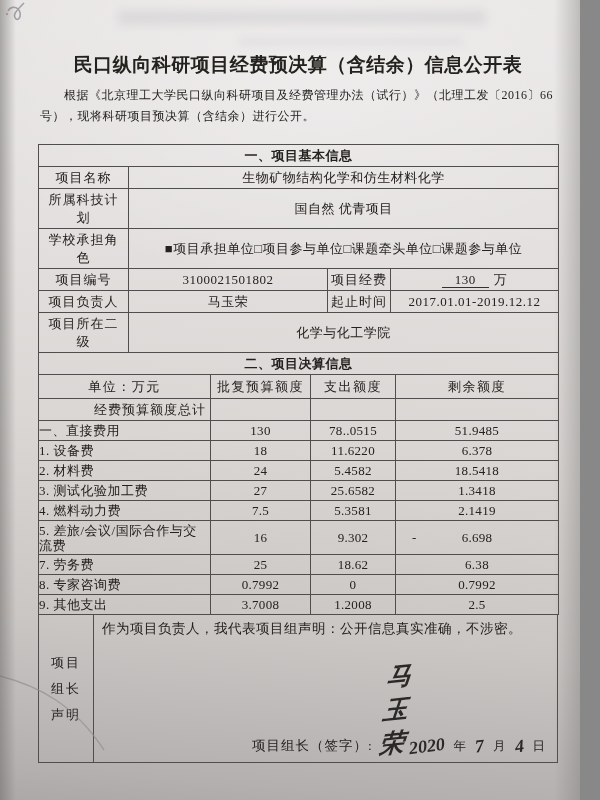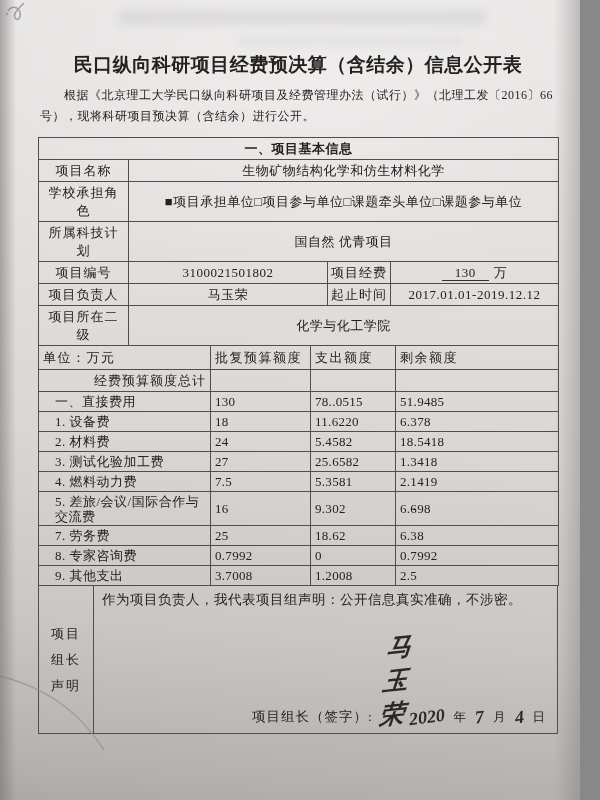--- a/index.html
+++ b/index.html
@@ -17,31 +17,31 @@
   .scan::after{content:"";position:absolute;right:0;top:0;bottom:0;width:26px;z-index:40;pointer-events:none;
     background:linear-gradient(270deg,rgba(118,116,114,.38),rgba(118,116,114,0));}
   .ghost{position:absolute;background:rgba(148,146,154,.16);filter:blur(4px);border-radius:4px;}
   .ghost1{left:118px;top:10px;width:368px;height:15px;}
   .ghost2{left:238px;top:37px;width:225px;height:9px;opacity:.7;}
   .content{position:absolute;left:38px;top:0;width:520px;z-index:10;}
   .title{margin:52px 0 0;font-size:19px;font-weight:bold;text-align:center;letter-spacing:.5px;line-height:25px;}
   .intro{margin:8px 2px 0;font-size:12px;line-height:21px;text-indent:2em;letter-spacing:.5px;}
   table{border-collapse:collapse;width:520px;table-layout:fixed;}
   td{border:1px solid #504e4c;overflow:hidden;}
-  .tbl-basic{margin-top:10px;}
+  .tbl-basic{margin-top:17px;}
   .sec-row td{font-family:"Liberation Sans","DejaVu Sans",sans-serif;font-weight:bold;font-size:13px;
     text-align:left;padding:2px 5px;height:16px;}
   .tbl-basic td{height:16px;font-size:13px;text-align:center;padding:1.5px 3px;letter-spacing:.5px;}
   .tbl-basic td.lbl{letter-spacing:1px;}
   .u{border-bottom:1px solid #33312f;padding:0 13px;}
   .unit-gap{margin-left:5px;}
   .tbl-budget{margin-top:-1px;}
-  .tbl-budget td{height:15px;font-size:13px;padding:1.5px 4px;letter-spacing:.3px;}
+  .tbl-budget td{height:15px;font-size:13px;text-align:center;padding:1.5px 4px;letter-spacing:.3px;}
   .tbl-budget tr.hdr td{height:20px;letter-spacing:1.5px;}
-  .tbl-budget td.lbl{text-align:left;padding-left:16px;letter-spacing:.5px;line-height:15px;}
+  .tbl-budget td.lbl{text-align:left;padding-left:0;letter-spacing:.5px;line-height:15px;}
   .tbl-budget td.ctr{text-align:right;letter-spacing:1px;}
   td.rel{position:relative;}
   .dash-left{position:absolute;left:16px;top:50%;transform:translateY(-50%);}
   .tbl-decl{margin-top:-1px;}
   .tbl-decl td{font-size:13px;}
   .decl-lbl{width:55px;text-align:center;letter-spacing:2px;line-height:26px;vertical-align:middle;}
   .decl-body{vertical-align:top;padding:5px 8px 7px;height:88px;}
   .statement{font-size:13.5px;letter-spacing:.5px;}
   .sign-row{display:flex;align-items:flex-end;margin-top:22px;}
   .sign-label{margin-left:150px;font-size:13.5px;letter-spacing:1px;white-space:nowrap;}
@@ -80,42 +80,45 @@
         </colgroup>
       <tbody>
           <tr class="sec-row">
         <td colspan="4">一、项目基本信息</td>
       </tr>
       <tr>
         <td class="lbl">项目名称</td>
         <td colspan="3">生物矿物结构化学和仿生材料化学</td>
       </tr>
       <tr>
+        <td class="lbl">所属科技计划</td>
+        <td colspan="3">国自然 优青项目</td>
+      </tr>
+      <tr>
         <td class="lbl">学校承担角色</td>
         <td colspan="3">■项目承担单位□项目参与单位□课题牵头单位□课题参与单位</td>
-      </tr>
-      <tr>
-        <td class="lbl">所属科技计划</td>
-        <td colspan="3">国自然 优青项目</td>
       </tr>
       <tr>
         <td class="lbl">项目编号</td>
         <td>3100021501802</td>
         <td class="lbl">项目经费</td>
         <td><span class="u">130</span><span class="unit-gap">万</span></td>
       </tr>
       <tr>
         <td class="lbl">项目负责人</td>
         <td>马玉荣</td>
         <td class="lbl">起止时间</td>
         <td>2017.01.01-2019.12.12</td>
       </tr>
       <tr>
         <td class="lbl">项目所在二级</td>
         <td colspan="3">化学与化工学院</td>
+      </tr>
+      <tr class="sec-row">
+        <td colspan="4">二、项目决算信息</td>
       </tr>
     </tbody>
       </table>
 
     <table class="tbl-budget">
       <colgroup>
           <col style="width:172px">
           <col style="width:100px">
           <col style="width:85px">
           <col style="width:163px">

